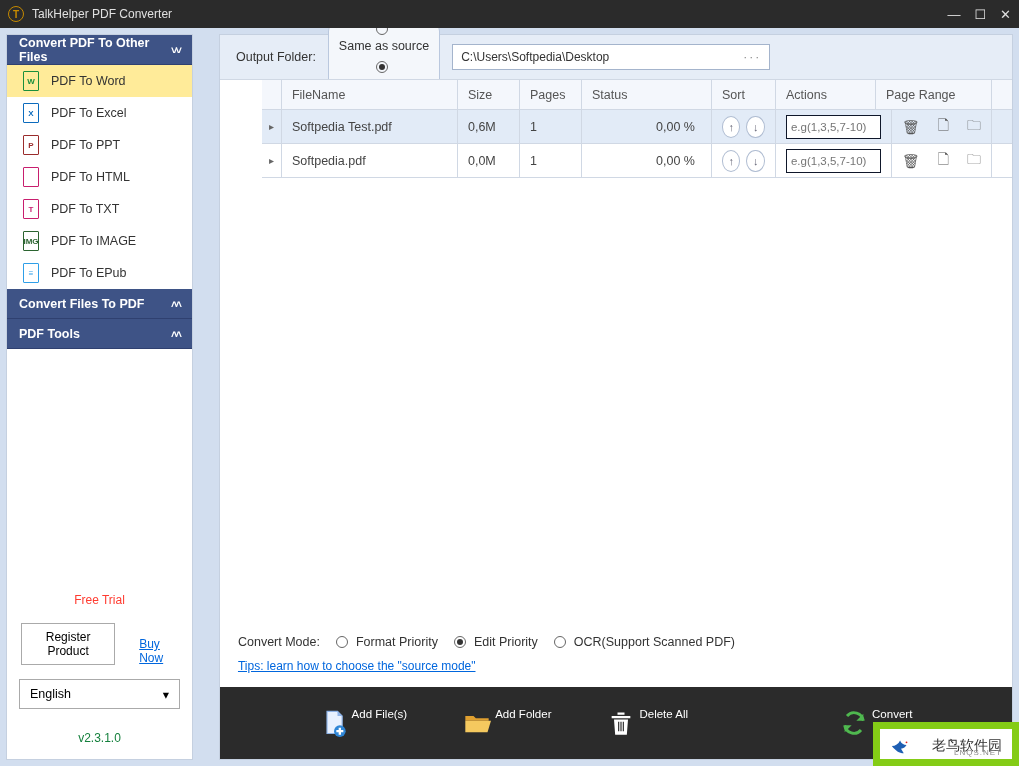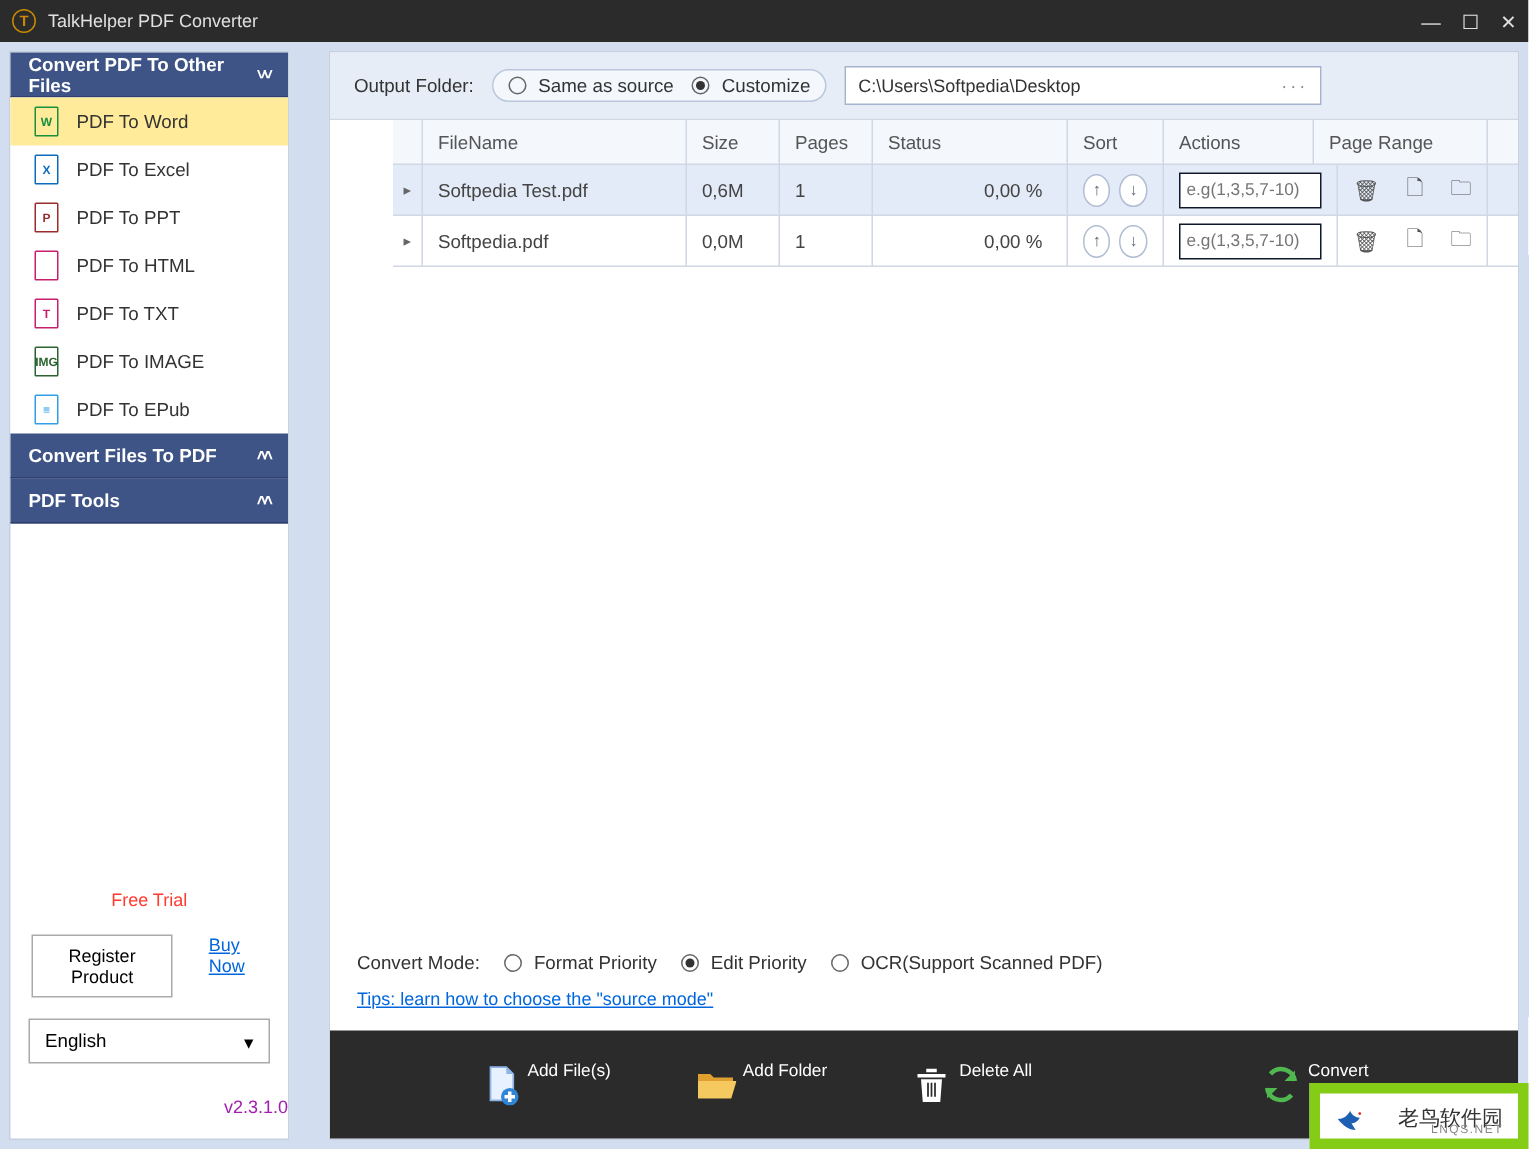--- a/index.html
+++ b/index.html
@@ -18,33 +18,33 @@
 
 .sidebar { width:234px; background:#fff; display:flex; flex-direction:column; border:1px solid #c5d0e0; }
 .accordion-hdr { background:#3e5386; color:#fff; font-size:12.5px; font-weight:bold; height:30px; display:flex; align-items:center; padding:0 12px; justify-content:space-between; cursor:pointer; border-bottom:1px solid #2f4070; }
 .chevs { font-size:11px; letter-spacing:-2px; }
 .side-list { background:#fff; }
 .side-item { display:flex; align-items:center; height:32px; padding:0 16px; font-size:12.5px; color:#333; cursor:pointer; gap:12px; }
 .side-item.sel { background:#ffeb99; }
 .side-icon { width:16px; height:20px; border:1px solid; border-radius:1px; display:flex; align-items:center; justify-content:center; font-size:8px; font-weight:bold; }
 .sidebar-filler { flex:1; }
 .free-trial { color:#ff3b30; text-align:center; font-size:12px; padding:16px 0; }
-.reg-row { display:flex; align-items:flex-start; padding:0 14px 14px 14px; gap:24px; }
+.reg-row { display:flex; align-items:flex-end; padding:0 14px 14px 14px; gap:24px; }
 .reg-btn { background:#fff; border:1px solid #aaa; padding:6px 10px; font-size:12px; cursor:pointer; }
 .buy-link { color:#0066dd; text-decoration:underline; font-size:12px; cursor:pointer; }
 .lang-row { padding:0 12px 14px 12px; }
 .lang-sel { width:100%; height:30px; border:1px solid #aaa; background:#fff; display:flex; align-items:center; justify-content:space-between; padding:0 10px; font-size:12.5px; cursor:pointer; }
-.version { text-align:right; font-size:12px; color:#a21caf; padding:8px 0 14px 0; }
+.version { text-align:center; font-size:12px; color:#15803d; padding:8px 0 14px 0; }
 
 
 .content { flex:1; background:#fff; display:flex; flex-direction:column; border:1px solid #c5d0e0;margin-left:20px; }
 .output-row { background:#e6edf7; height:44px; display:flex; align-items:center; padding:0 16px; gap:12px; font-size:12.5px; color:#333; }
 .radio { width:12px; height:12px; border:1px solid #666; border-radius:50%; display:inline-flex; align-items:center; justify-content:center; margin-right:4px; }
 .radio.sel::after { content:""; width:6px; height:6px; background:#333; border-radius:50%; }
-.radio-group { display:flex; align-items:center; gap:4px; border:1px solid #bac8de; border-radius:12px; padding:3px 10px; background:#f4f7fb; }
+.radio-group { display:flex; align-items:center; gap:4px; border:1px solid #bac8de; border-radius:12px; padding:3px 10px; background:#f4f7fb;flex-direction:column; }
 .path-input { flex:0 0 318px; height:26px; border:1px solid #a4b4cc; background:#fff; display:flex; align-items:center; padding:0 8px; font-size:12px; color:#333; justify-content:space-between; }
 .dots { letter-spacing:2px; font-size:12px; color:#888; cursor:pointer; }
 
 
 .table { border-top:1px solid #d0d8e4;padding-left:42px; }
 .thead, .trow { display:flex; height:34px; align-items:stretch; font-size:12.5px; }
 .th, .td { border-right:1px solid #d0d8e4; border-bottom:1px solid #d0d8e4; display:flex; align-items:center; padding:0 10px; color:#444; }
 .th { background:#f4f7fc; color:#555; }
 .thead { height:30px; }
 .col-arrow { width:20px; padding:0 2px; justify-content:center; font-size:10px; color:#666; }

